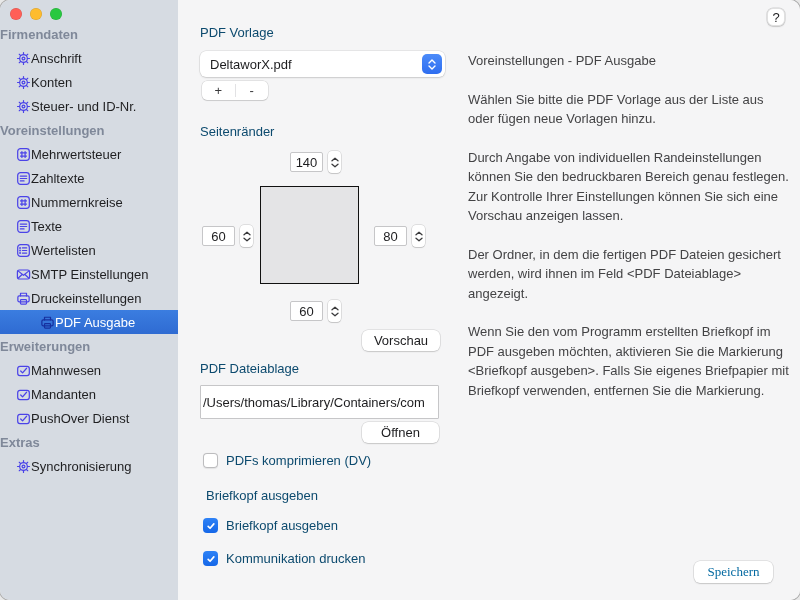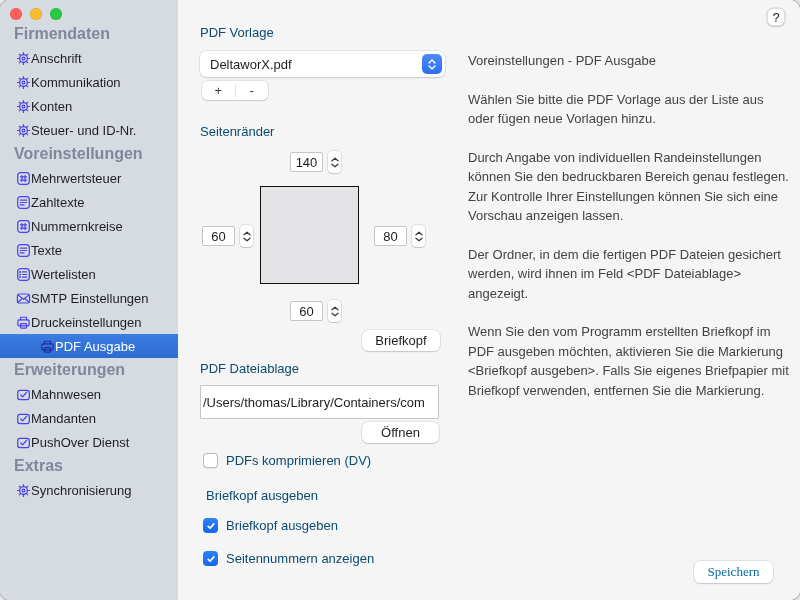--- a/index.html
+++ b/index.html
@@ -5,21 +5,21 @@
   html,body{margin:0;padding:0;background:#e8e8e8;}
   *{box-sizing:border-box;font-family:"Liberation Sans","DejaVu Sans",sans-serif;}
   .window{position:relative;width:800px;height:600px;border-radius:10px;overflow:hidden;
           background:#f5f5f6;box-shadow:0 0 0 1px rgba(0,0,0,.25);}
   
   .sidebar{position:absolute;left:0;top:0;width:178px;height:600px;background:#d6dbe2;}
   .traffic{position:absolute;top:8px;left:10px;display:flex;gap:8px;}
   .traffic span{width:12px;height:12px;border-radius:50%;display:block;box-shadow:inset 0 0 0 .5px rgba(0,0,0,.15);}
   .nav{position:absolute;top:22px;left:0;right:0;}
   .nav-row{height:24px;display:flex;align-items:center;}
-  .nav-header{padding-left:0;font-size:16px;font-weight:bold;color:#7f8899;margin-left:14px;}
+  .nav-header{padding-left:0;font-size:13px;font-weight:bold;color:#7f8899;}
   .nav-item{padding-left:16px;font-size:13px;color:#1f1f21;cursor:default;}
   .nav-item .lbl{white-space:nowrap;}
   .nav-item.selected{background:linear-gradient(#3b7de0,#2f6bd2);color:#fff;font-weight:normal;padding-left:40px;}
   .icon15{width:15px;height:15px;flex:0 0 15px;}
   .icon15 *{stroke:#4b43e8;fill:none;stroke-width:1.3;stroke-linecap:round;stroke-linejoin:round;}
   .selected .icon15 *{stroke:#16309f;}
   
   .main{position:absolute;left:178px;top:0;width:622px;height:600px;background:#f5f5f6;}
   .abs{position:absolute;}
   .lbl13{font-size:13px;color:#0c4a6e;text-align:right;}
@@ -119,26 +119,20 @@
       <div class="nav-row nav-item">
           <svg class="icon15" viewBox="0 0 16 16">
             <use href="#i-gear"></use>
           </svg>
           <span class="lbl">Anschrift</span>
         </div>
       <div class="nav-row nav-item">
           <svg class="icon15" viewBox="0 0 16 16">
             <use href="#i-gear"></use>
           </svg>
-          <span class="lbl">Kommunikation</span>
-        </div>
-      <div class="nav-row nav-item">
-          <svg class="icon15" viewBox="0 0 16 16">
-            <use href="#i-gear"></use>
-          </svg>
           <span class="lbl">Konten</span>
         </div>
       <div class="nav-row nav-item">
           <svg class="icon15" viewBox="0 0 16 16">
             <use href="#i-gear"></use>
           </svg>
           <span class="lbl">Steuer- und ID-Nr.</span>
         </div>
       <div class="nav-row nav-header">
           <span>Voreinstellungen</span>
@@ -280,21 +274,21 @@
     <input class="abs nfield" style="top: 301px; left: 112px;" readonly="" value="60">
     <div class="abs stepper" style="top:300px;left:150px">
       <svg width="8" height="5" viewBox="0 0 8 4.5" style="stroke:#39393b;fill:none;stroke-width:1.3;stroke-linecap:round;stroke-linejoin:round">
           <use href="#i-chev-up"></use>
         </svg>
       <svg width="8" height="5" viewBox="0 0 8 4.5" style="stroke:#39393b;fill:none;stroke-width:1.3;stroke-linecap:round;stroke-linejoin:round">
           <use href="#i-chev-dn"></use>
         </svg>
     </div>
 
-    <div class="abs btn" style="top:330px;left:184px;width:78px;height:21px">Briefkopf</div>
+    <div class="abs btn" style="top:330px;left:184px;width:78px;height:21px">Vorschau</div>
 
     <div class="abs lbl13" style="top:361px;left:22px">PDF Dateiablage</div>
     <input class="abs path-input" readonly="" value="/Users/thomas/Library/Containers/com" style="">
     <div class="abs btn" style="top:422px;left:184px;width:77px;height:21px">Öffnen</div>
 
     <div class="abs cbrow" style="top:453px;left:25px">
       <span class="cbox"></span>
       <span class="lbl13">PDFs komprimieren (DV)</span>
     </div>
 
@@ -308,21 +302,21 @@
       </span>
       <span class="lbl13">Briefkopf ausgeben</span>
     </div>
 
     <div class="abs cbrow" style="top:551px;left:25px">
       <span class="cbox checked">
         <svg width="10" height="10" viewBox="0 0 12 12" style="stroke:#fff;fill:none;stroke-width:2;stroke-linecap:round;stroke-linejoin:round">
             <path d="M2.6 6.4l2.3 2.3 4.5-5.2"></path>
           </svg>
       </span>
-      <span class="lbl13">Seitennummern anzeigen</span>
+      <span class="lbl13">Kommunikation drucken</span>
     </div>
 
     <div class="abs info">
       <p class="title">Voreinstellungen - PDF Ausgabe</p>
       <p>Wählen Sie bitte die PDF Vorlage aus der Liste aus oder fügen neue Vorlagen hinzu.</p>
       <p>Durch Angabe von individuellen Randeinstellungen können Sie den bedruckbaren Bereich genau festlegen. Zur Kontrolle Ihrer Einstellungen können Sie sich eine Vorschau anzeigen lassen.</p>
       <p>Der Ordner, in dem die fertigen PDF Dateien gesichert werden, wird ihnen im Feld &lt;PDF Dateiablage&gt; angezeigt.</p>
       <p>Wenn Sie den vom Programm erstellten Briefkopf im PDF ausgeben möchten, aktivieren Sie die Markierung &lt;Briefkopf ausgeben&gt;. Falls Sie eigenes Briefpapier mit Briefkopf verwenden, entfernen Sie die Markierung.</p>
     </div>
 

